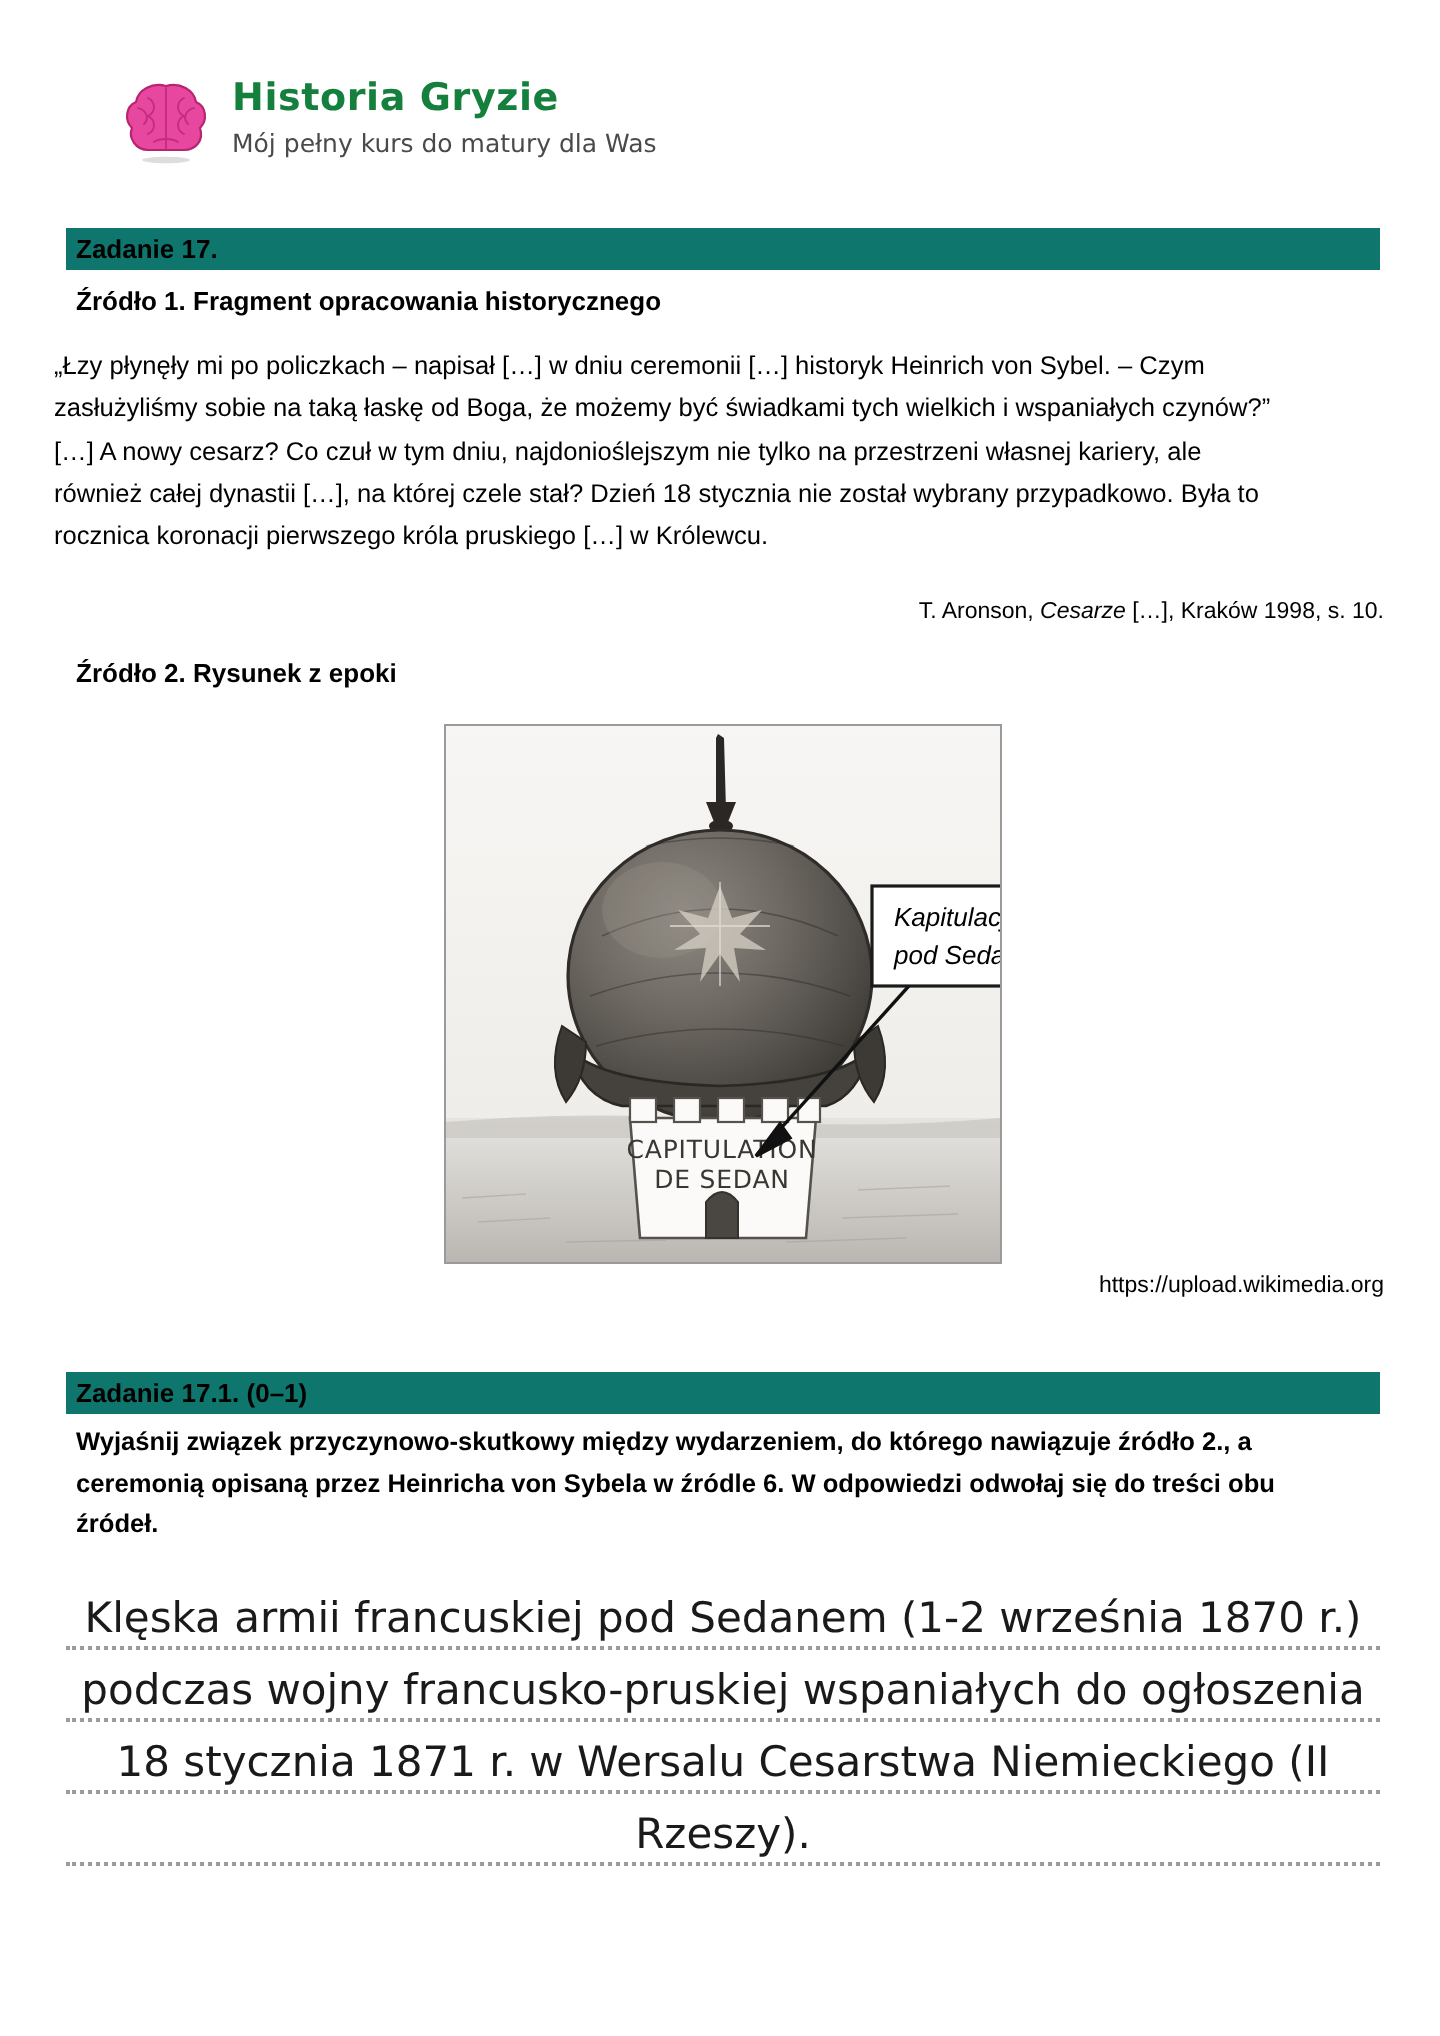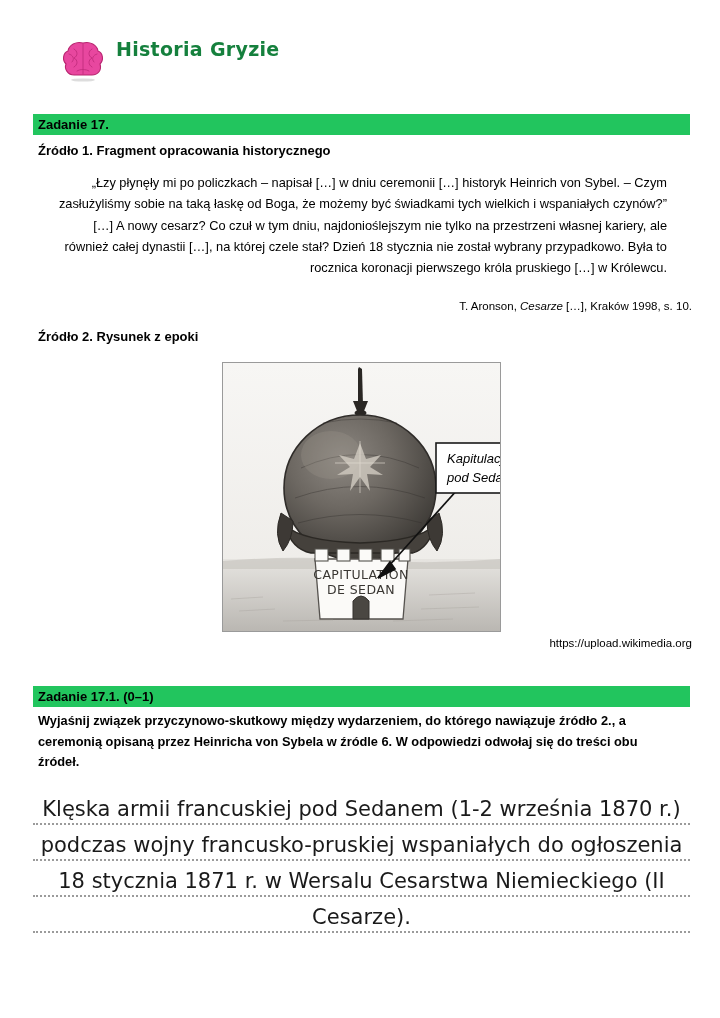--- a/index.html
+++ b/index.html
@@ -52,21 +52,21 @@
     line-height: 1.2;
     font-family: "DejaVu Sans", sans-serif;
   }
 
   
   .task-band {
     position: absolute;
     left: 33px;
     width: 657px;
     height: 21px;
-    background: #22c55e;
+    background: #0f766e;
     display: flex;
     align-items: center;
   }
   .task-band span {
     font-size: 13px;
     font-weight: bold;
     padding-left: 5px;
     color: #000;
   }
   #band-17 { top: 114px; }
@@ -77,25 +77,25 @@
     position: absolute;
     left: 38px;
     font-size: 13px;
     font-weight: bold;
   }
   #src1-heading { top: 143px; }
   #src2-heading { top: 329px; }
 
   .body-text {
     position: absolute;
-    left: 47px;
+    left: 27px;
     width: 620px;
     font-size: 12.8px;
     line-height: 21.3px;
-    text-align: right;
+    text-align: left;
   }
   #src1-text { top: 172px; }
 
   .citation {
     position: absolute;
     right: 28px;
     font-size: 11.5px;
     text-align: right;
   }
   #src1-citation { top: 300px; }
@@ -161,20 +161,21 @@
         <path d="M32 11 C28 13 28 18 32 20 C28 22 28 27 32 29"></path>
         <path d="M9 16 C13 17 15 21 12 24"></path>
         <path d="M37 16 C33 17 31 21 34 24"></path>
         <path d="M17 33 C20 31 26 31 29 33"></path>
       </g>
       <ellipse cx="23" cy="42" rx="12" ry="1.6" fill="#dddddd"></ellipse>
     </svg>
   </div>
   <div class="brand-text">
     <div class="brand-title">Historia Gryzie</div>
+    <div class="brand-sub">Mój pełny kurs do matury dla Was</div>
   </div>
 </div>
 
 <div class="task-band" id="band-17">
   <span>Zadanie 17.</span>
 </div>
 
 <div class="src-heading" id="src1-heading">Źródło 1. Fragment opracowania historycznego</div>
 <div class="body-text" id="src1-text">„Łzy płynęły mi po policzkach – napisał […] w dniu ceremonii […] historyk Heinrich von Sybel. – Czym zasłużyliśmy sobie na taką łaskę od Boga, że możemy być świadkami tych wielkich i wspaniałych czynów?” […] A nowy cesarz? Co czuł w tym dniu, najdonioślejszym nie tylko na przestrzeni własnej kariery, ale również całej dynastii […], na której czele stał? Dzień 18 stycznia nie został wybrany przypadkowo. Była to rocznica koronacji pierwszego króla pruskiego […] w Królewcu.</div>
 <div class="citation" id="src1-citation">
@@ -275,14 +276,14 @@
 <div class="task-band" id="band-171">
   <span>Zadanie 17.1. (0–1)</span>
 </div>
 
 <div class="instruction">Wyjaśnij związek przyczynowo-skutkowy między wydarzeniem, do którego nawiązuje źródło 2., a ceremonią opisaną przez Heinricha von Sybela w źródle 6. W odpowiedzi odwołaj się do treści obu źródeł.</div>
 
 <div class="answer-area">
   <div class="answer-line">Klęska armii francuskiej pod Sedanem (1-2 września 1870 r.)</div>
   <div class="answer-line">podczas wojny francusko-pruskiej wspaniałych do ogłoszenia</div>
   <div class="answer-line">18 stycznia 1871 r. w Wersalu Cesarstwa Niemieckiego (II</div>
-  <div class="answer-line">Cesarze).</div>
+  <div class="answer-line">Rzeszy).</div>
 </div>
 
 </body></html>

